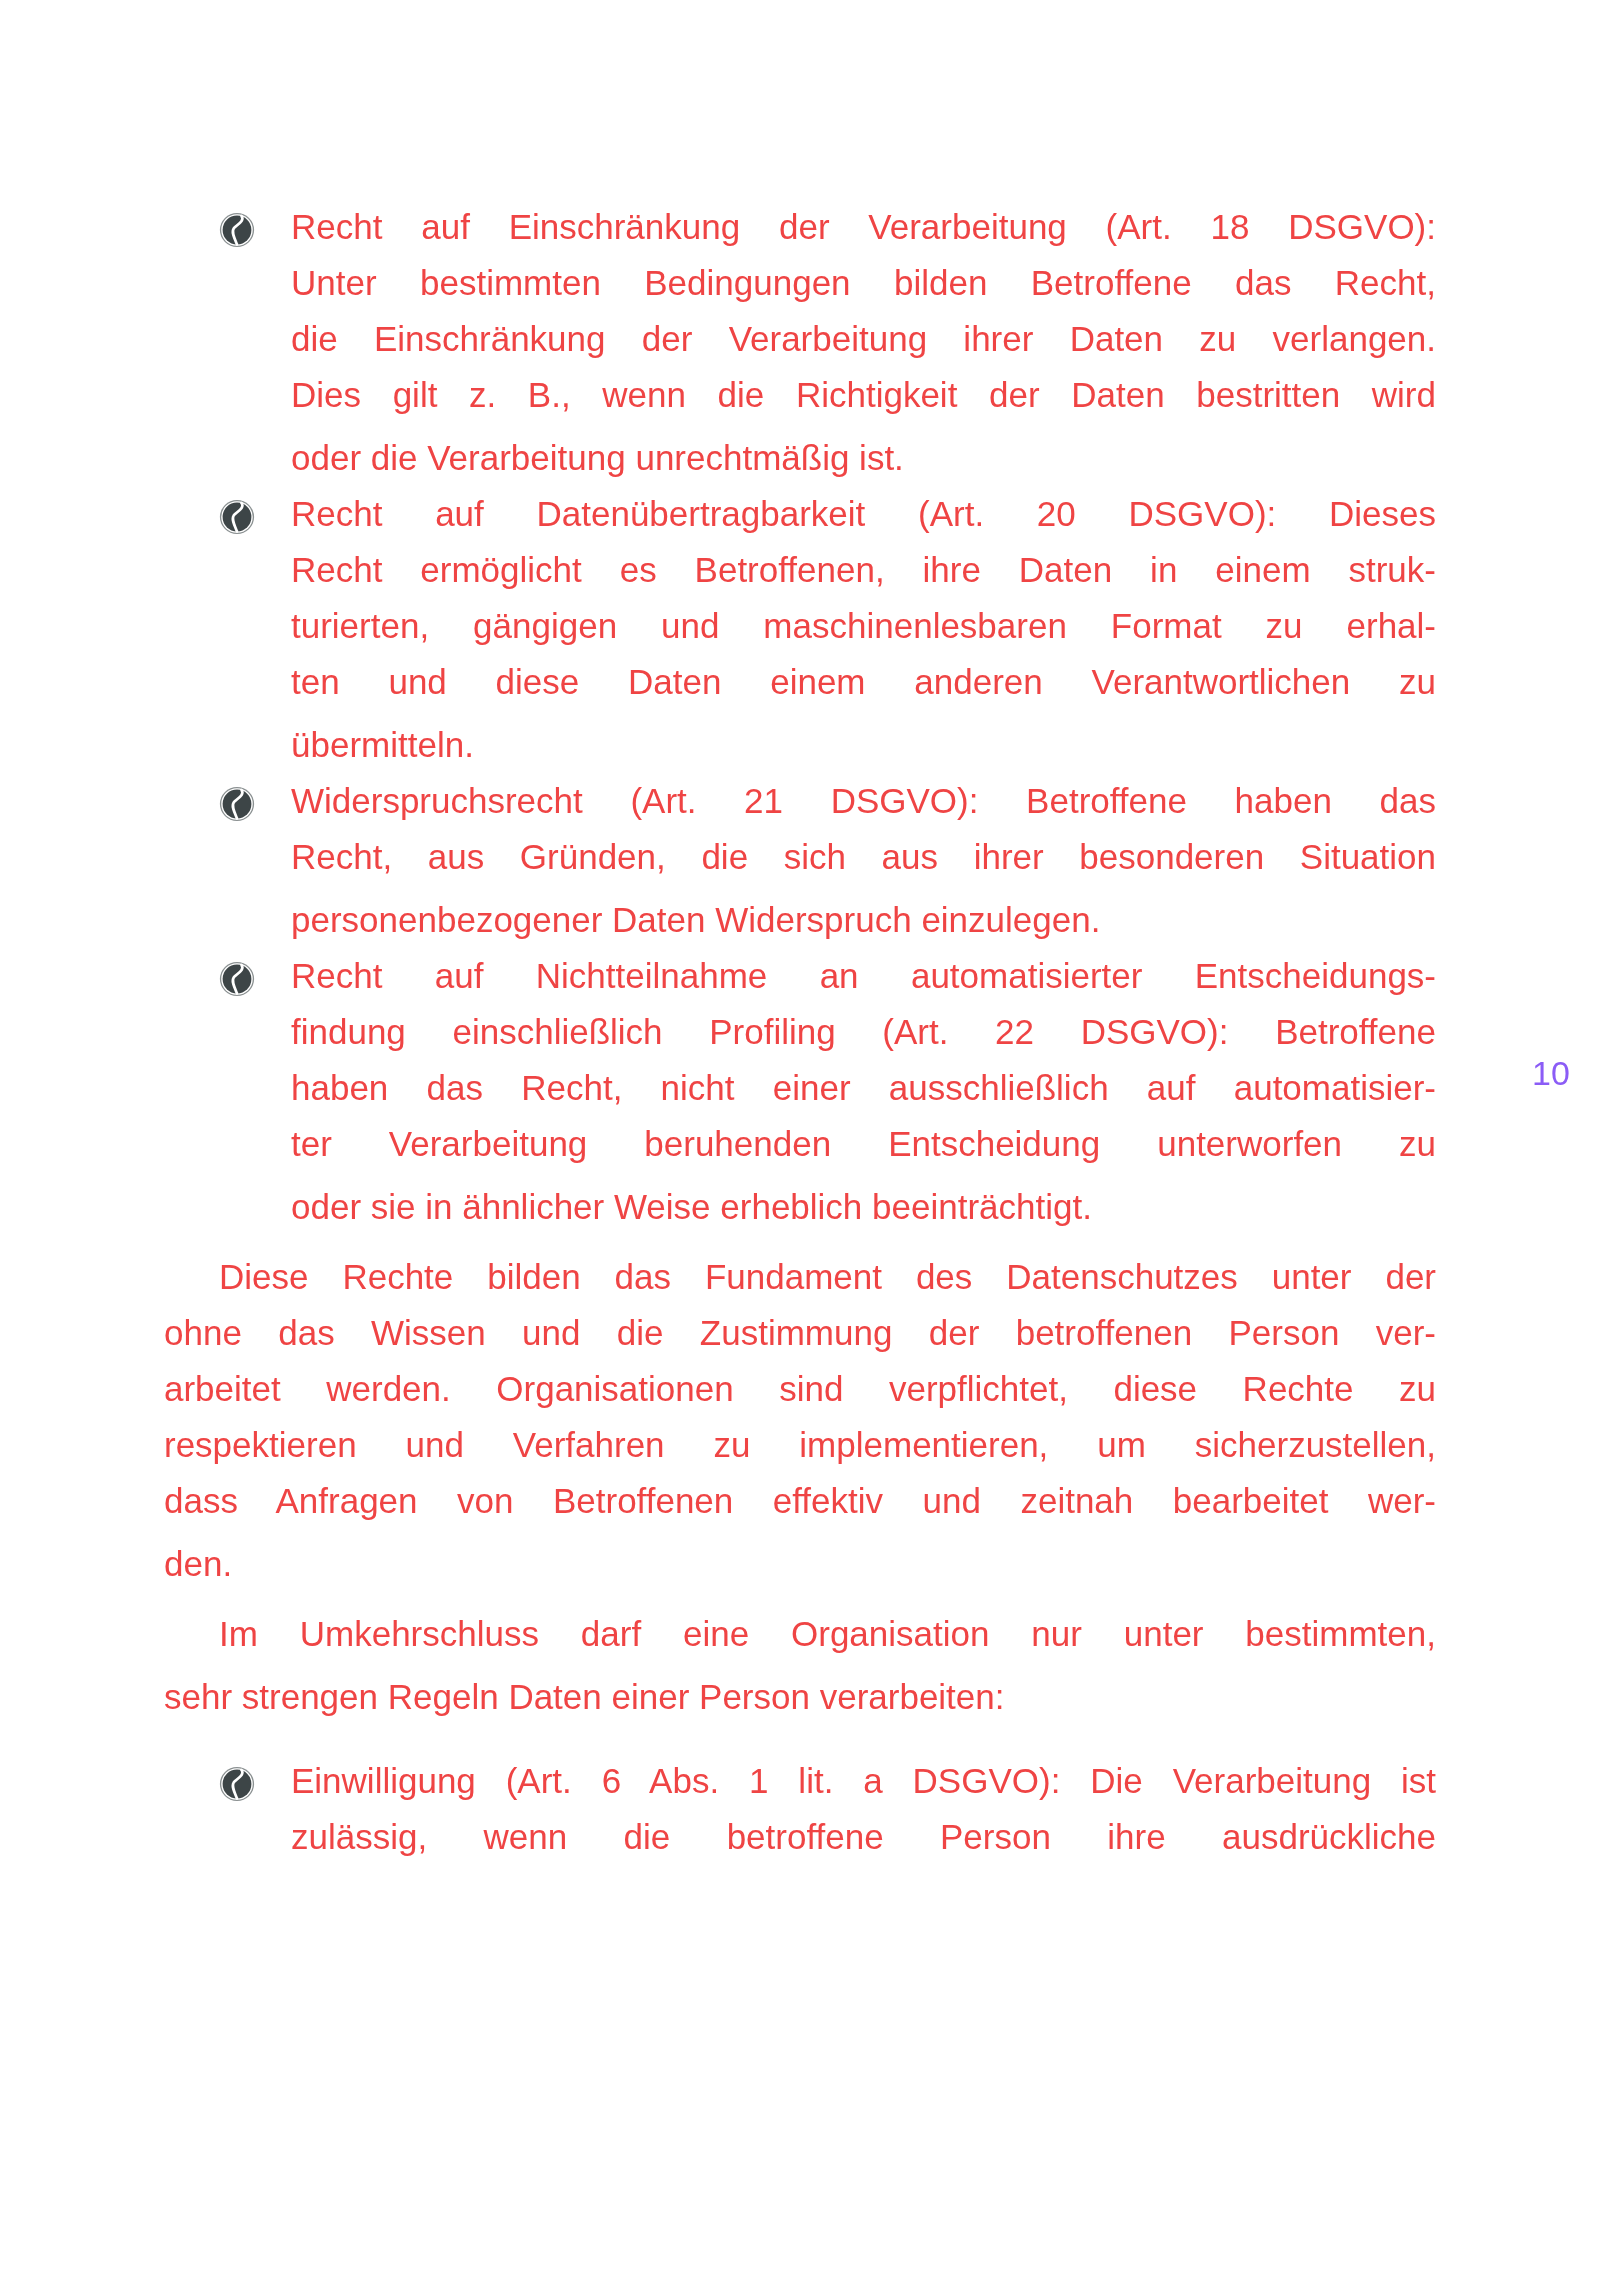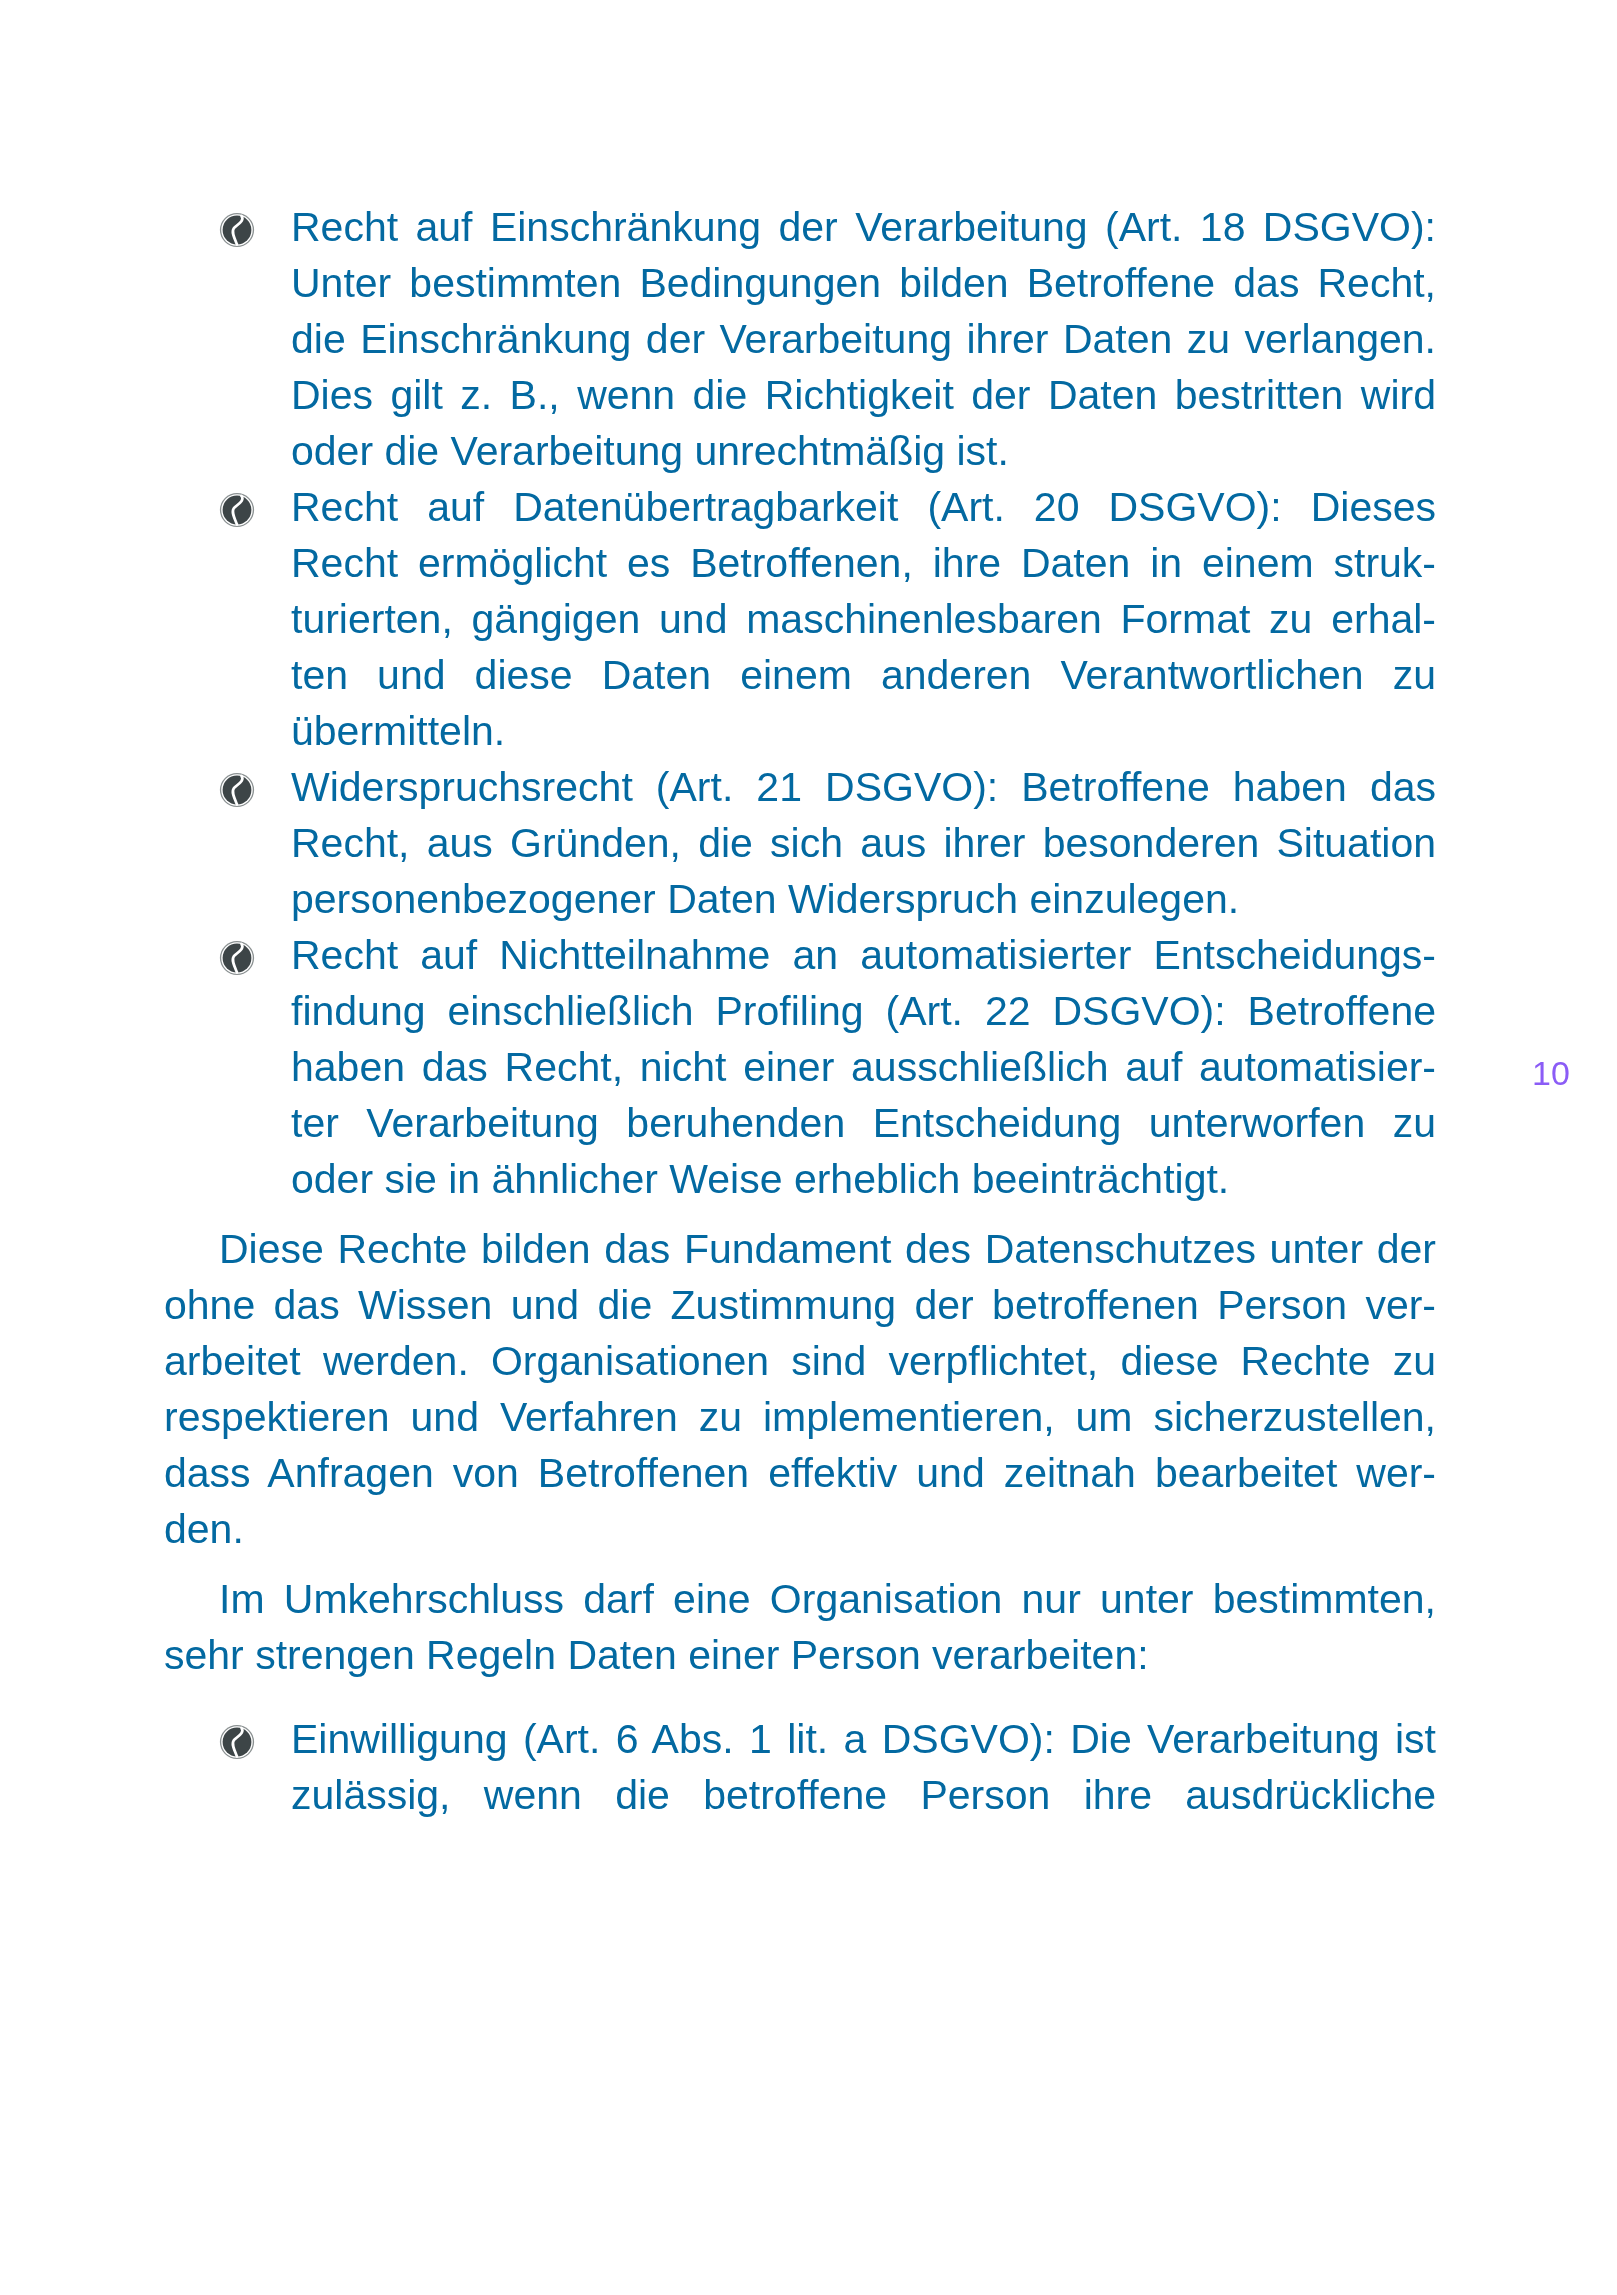--- a/index.html
+++ b/index.html
@@ -3,23 +3,23 @@
 <meta charset="utf-8">
 <style>
   html, body { margin: 0; padding: 0; background: #ffffff; }
   body { width: 1618px; height: 2295px; position: relative; overflow: hidden; }
   .page {
     position: absolute;
     left: 164px;
     top: 199px;
     width: 1272px;
     font-family: "Liberation Sans", sans-serif;
-    font-size: 41px;
+    font-size: 35px;
     line-height: 56px;
-    color: #0369a1;
+    color: #ef4444;
   }
   .bullet-list { list-style: none; margin: 0; padding: 0; }
   .bullet-item {
     position: relative;
     padding-left: 127px;
     text-align: justify;
     hyphens: manual;
   }
   .bullet-icon {
     position: absolute;
@@ -30,21 +30,21 @@
   }
   .para {
     margin: 0;
     text-indent: 55px;
     text-align: justify;
   }
   .para.first { margin-top: 14px; }
   .para.second { margin-top: 14px; }
   .bullet-list.second { margin-top: 28px; }
   .line { display: block; text-align: justify; text-align-last: justify; }
-  .line.last { text-align-last: left; }
+  .line.last { text-align-last: left; margin-top: 7px; }
   .page-number {
     position: absolute;
     left: 1532px;
     top: 1055px;
     font-family: "Liberation Sans", sans-serif;
     font-size: 34px;
     line-height: 37px;
     color: #8b5cf6;
   }
 </style>

